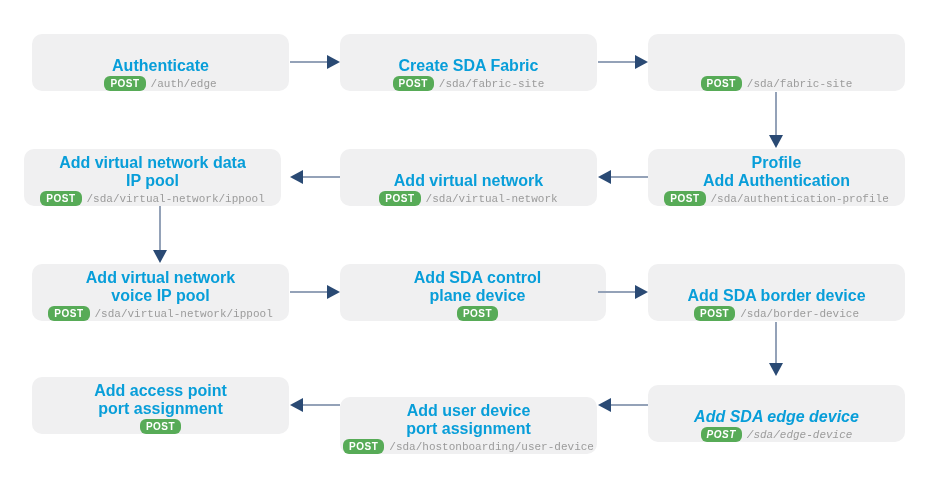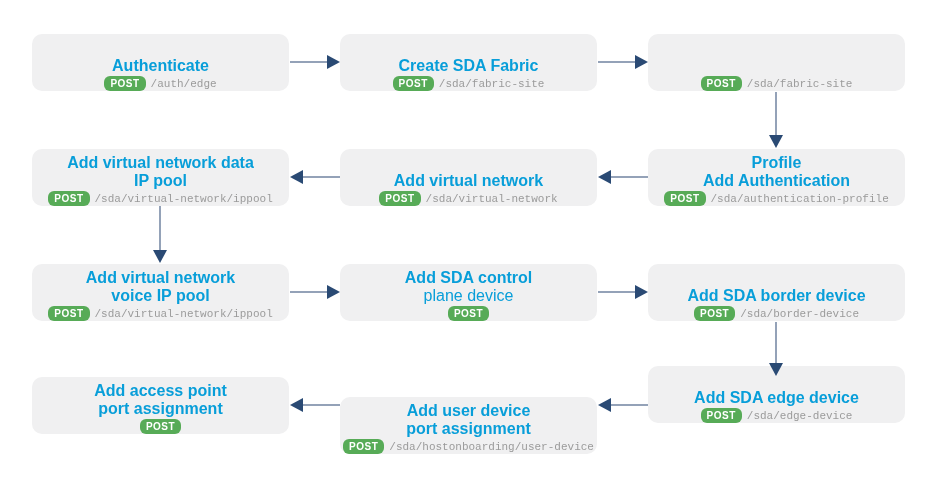--- a/index.html
+++ b/index.html
@@ -20,21 +20,21 @@
     display:flex; flex-direction:column;
     align-items:center; justify-content:flex-end;
     gap:1px;
   }
   .step .title {
     color:var(--accent-blue,#089ed9);
     font-weight:bold; font-size:16px; line-height:1.08;
     text-align:center;
   }
   .step .title span { display:block; }
-  .step .title span.light { font-weight:normal; }
+  .step .title span.light { font-weight:bold; }
   .step .api {
     display:flex; align-items:center; gap:5px;
     white-space:nowrap; margin-top:1px;
   }
   .badge {
     background:var(--badge-green,#57ab57);
     color:#ffffff; font-size:10px; font-weight:bold;
     padding:2px 6px; border-radius:6px; letter-spacing:.5px;
     line-height:1.1;
   }
@@ -117,21 +117,21 @@
     <div class="title">
       <span>Add virtual network</span>
       <span></span>
     </div>
     <div class="api">
       <span class="badge">POST</span>
       <span class="path">/sda/virtual-network</span>
     </div>
   </div>
 
-  <div class="step" style="left:32px; top:149px;">
+  <div class="step" style="left:24px; top:149px;">
     <div class="title">
       <span>Add virtual network data</span>
       <span>IP pool</span>
     </div>
     <div class="api">
       <span class="badge">POST</span>
       <span class="path">/sda/virtual-network/ippool</span>
     </div>
   </div>
 
@@ -139,42 +139,42 @@
     <div class="title">
       <span>Add virtual network</span>
       <span>voice IP pool</span>
     </div>
     <div class="api">
       <span class="badge">POST</span>
       <span class="path">/sda/virtual-network/ippool</span>
     </div>
   </div>
 
-  <div class="step" style="left:340px; top:264px;">
+  <div class="step" style="left:340px; top:264px;padding-left:9px;">
     <div class="title">
       <span>Add SDA control</span>
       <span class="light">plane device</span>
     </div>
     <div class="api">
       <span class="badge">POST</span>
     </div>
   </div>
 
   <div class="step" style="left:648px; top:264px;">
     <div class="title">
       <span>Add SDA border device</span>
       <span></span>
     </div>
     <div class="api">
       <span class="badge">POST</span>
       <span class="path">/sda/border-device</span>
     </div>
   </div>
 
-  <div class="step" style="left:648px; top:366px;">
+  <div class="step" style="left:648px; top:385px;font-style:italic;">
     <div class="title">
       <span>Add SDA edge device</span>
       <span></span>
     </div>
     <div class="api">
       <span class="badge">POST</span>
       <span class="path">/sda/edge-device</span>
     </div>
   </div>
 

